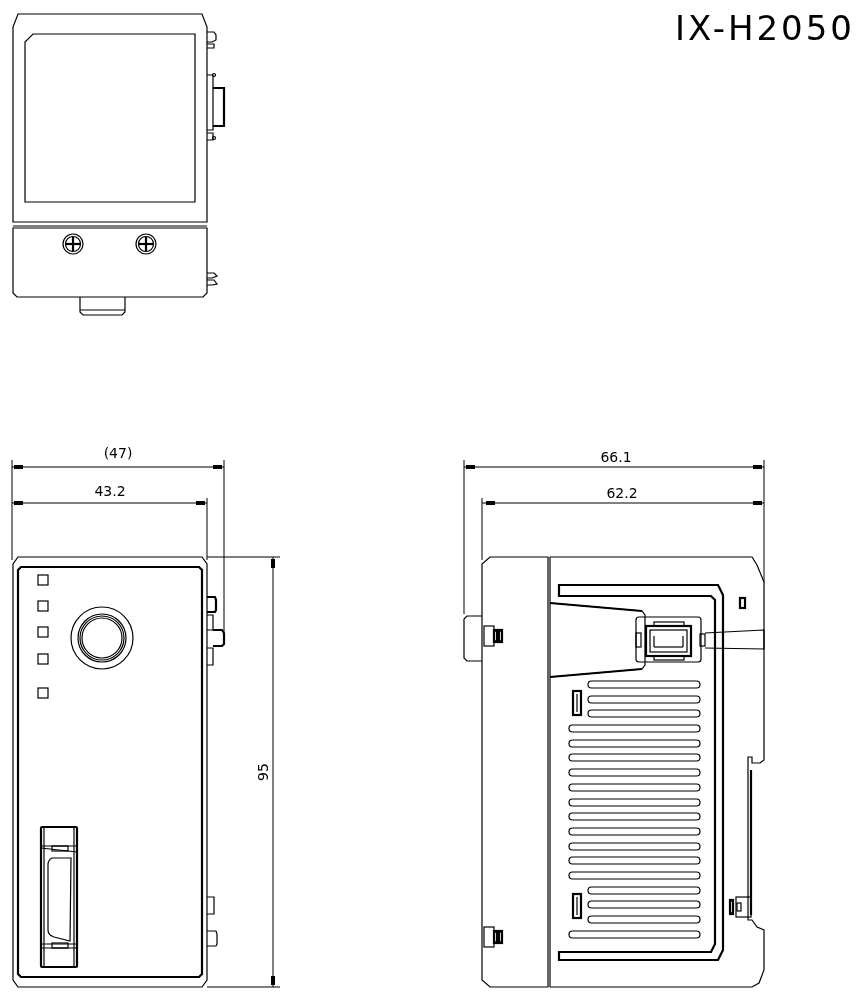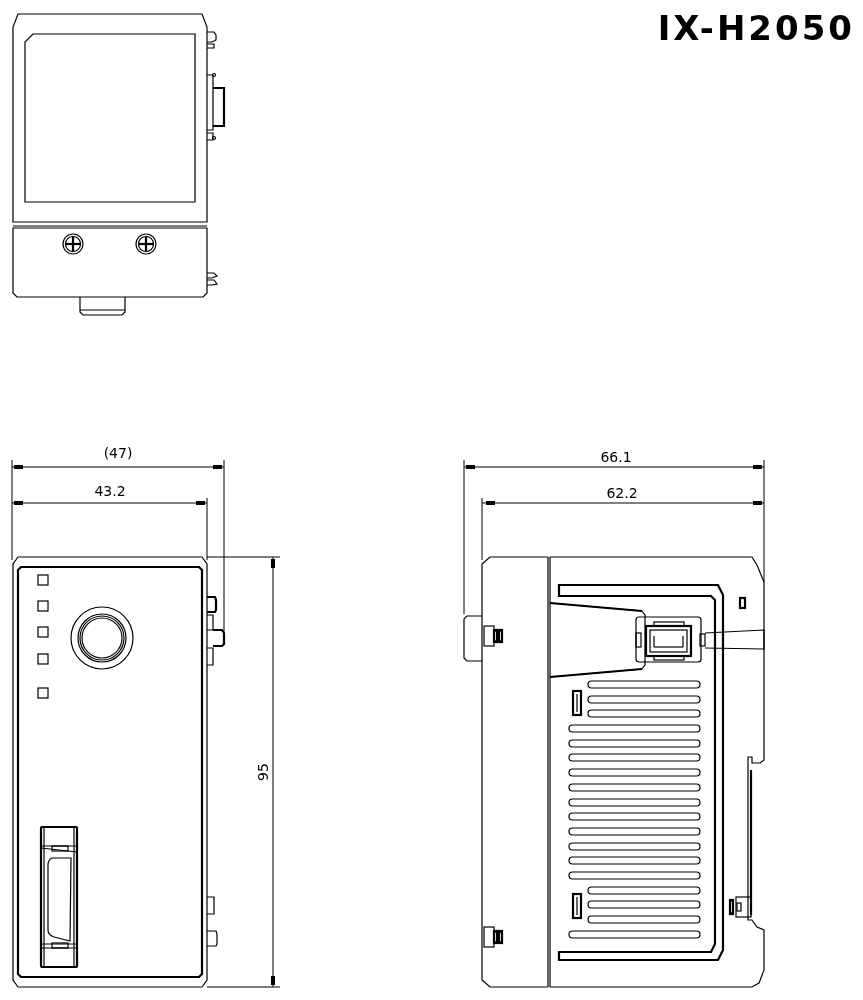--- a/index.html
+++ b/index.html
@@ -1,17 +1,17 @@
 <!DOCTYPE html>
 <html><head>
   <meta charset="utf-8">
   <style>
     html, body { margin: 0; padding: 0; background: #ffffff; }
     body { width: 863px; height: 1000px; position: relative; overflow: hidden; font-family: "DejaVu Sans", sans-serif; }
-    .title { position: absolute; top: 8px; right: 8px; font-family: "DejaVu Sans", sans-serif; font-size: 34px; font-weight: 700; letter-spacing: 3px; color: #000; }
+    .title { position: absolute; top: 8px; right: 8px; font-family: "DejaVu Sans", sans-serif; font-size: 34px; font-weight: 400; letter-spacing: 3px; color: #000; }
     svg { position: absolute; left: 0; top: 0; }
     .ln { stroke: #000; stroke-width: 1.2; fill: none; }
     .thk { stroke: #000; stroke-width: 2.2; fill: none; }
     .dim { stroke: #000; stroke-width: 1; fill: none; }
     .fillb { fill: #000; stroke: none; }
     .dimtxt { font-family: "DejaVu Sans", sans-serif; font-size: 14px; fill: #000; }
   </style>
 </head>
 <body>
 

